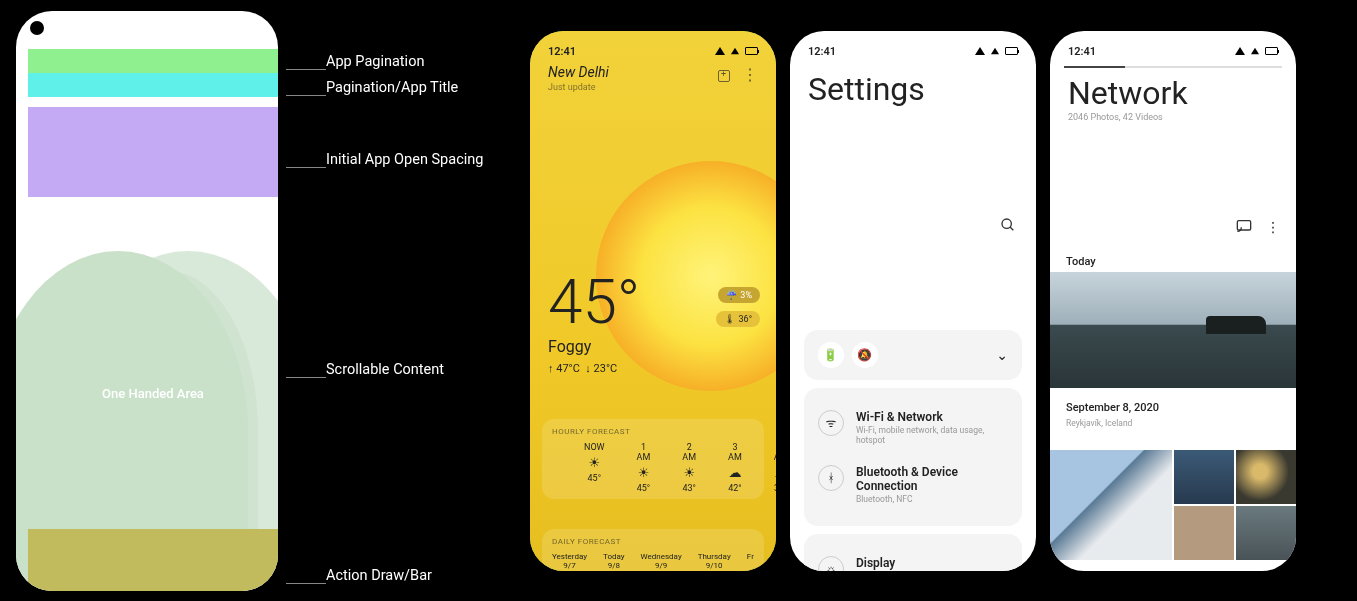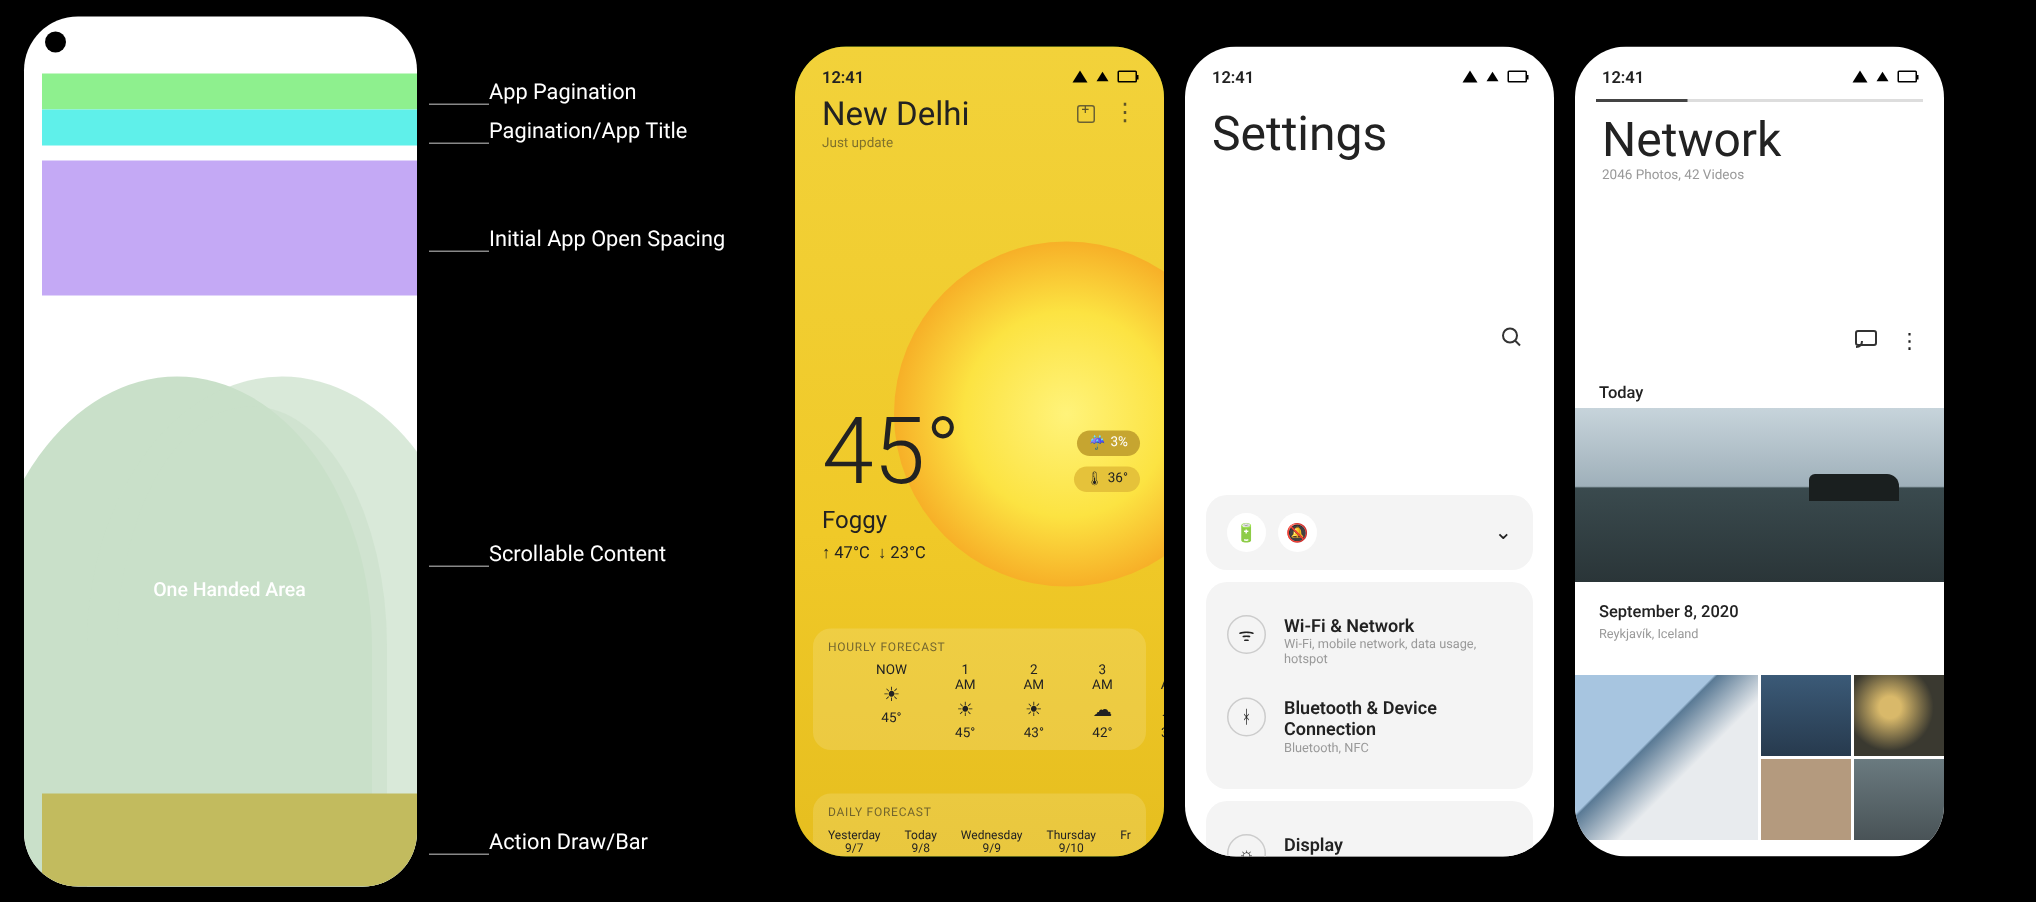--- a/index.html
+++ b/index.html
@@ -17,33 +17,33 @@
 .seg-scroll .blob1 { position:absolute; left:-40px; bottom:-80px; width:260px; height:360px; background:#c9e0c9; border-radius:50% 50% 0 0; }
 .seg-scroll .blob2 { position:absolute; right:-40px; bottom:-80px; width:260px; height:360px; background:#c9e0c9; border-radius:50% 50% 0 0; opacity:.7;}
 .seg-scroll .blob3 { position:absolute; left:20%; bottom:-60px; width:180px; height:320px; background:#c9e0c9; border-radius:50% 50% 0 0; opacity:.6;}
 .seg-scroll .label { position:absolute; top:155px; width:100%; text-align:center; color:#fff; font-size:13px; font-weight:500;}
 .seg-action { bottom:0; height:62px; background:#c2bb5e; }
 
 .labels { color:#fff; font-size:14.5px; position:relative; width:230px; height:580px; }
 .labels .row { position:absolute; left:0; display:flex; align-items:flex-end; gap:0; }
 .labels .tick { width:40px; height:1px; background:#888; }
 
-.phone { width: 246px; height: 540px; background:#4d7c0f; border-radius:34px; overflow:hidden; position:relative; font-size:11px; color:#222; }
+.phone { width: 246px; height: 540px; background:#bef264; border-radius:34px; overflow:hidden; position:relative; font-size:11px; color:#222; }
 .statusbar { display:flex; justify-content:space-between; padding:14px 18px 6px; font-size:11px; font-weight:600; }
 .status-icons { display:flex; gap:3px; align-items:center;}
 .status-icons span { display:inline-block; }
 .tri { width:0;height:0;border-left:5px solid transparent;border-right:5px solid transparent;border-bottom:8px solid #000; margin-right:2px;}
 .tri2 { border-bottom-color:#000; transform:scale(.8);}
 .batt { width:13px;height:8px;border:1px solid #000;border-radius:1px;position:relative;}
 .batt::after{content:"";position:absolute;right:-2px;top:2px;width:1px;height:3px;background:#000;}
 
 .weather { background: linear-gradient(180deg, #f2d23a 0%, #f0c928 60%, #e6be1f 100%); height:100%; position:relative; }
 .weather .glow { position:absolute; right:-50px; top:130px; width:230px; height:230px; border-radius:50%; background: radial-gradient(circle, #fff37a 0%, #fce342 42%, #f59f1f 80%, rgba(245,160,30,0) 82%); }
 .weather .head { padding: 0 18px; display:flex; justify-content:space-between; align-items:flex-start; }
-.weather .city { font-size:22px; font-weight:400; }
+.weather .city { font-size:14px; font-weight:400;font-style:italic; }
 .weather .just { font-size:9px; opacity:.55; margin-top:2px;}
 .weather .hicons { display:flex; gap:12px; padding-top:6px; opacity:.7;}
 .weather .hicons .sq{width:12px;height:12px;border:1.5px solid #333;border-radius:2px;position:relative;}
 .weather .hicons .sq::after{content:"+";position:absolute;top:-2px;left:2px;font-size:9px;}
 .weather .hicons .dots{font-size:16px;line-height:10px;}
 .weather .temp { position:absolute; top:240px; left:18px; }
 .weather .temp .big{font-size:62px; font-weight:300; line-height:1; }
 .weather .temp .cond{font-size:16px; margin-top:4px;}
 .weather .temp .hl{font-size:11px; margin-top:6px;}
 .weather .pill{position:absolute; right:16px; font-size:9px; padding:3px 8px; border-radius:10px; display:flex; align-items:center; gap:3px;}
@@ -122,21 +122,21 @@
         <span>Pagination/App Title</span>
       </div>
     <div class="row" style="top:140px">
         <span class="tick"></span>
         <span>Initial App Open Spacing</span>
       </div>
     <div class="row" style="top:350px">
         <span class="tick"></span>
         <span>Scrollable Content</span>
       </div>
-    <div class="row" style="top:542px">
+    <div class="row" style="top:556px">
         <span class="tick"></span>
         <span>Action Draw/Bar</span>
       </div>
   </div>
 </div>
 
 <div class="phone">
   <div class="weather">
     <div class="statusbar">
       <span>12:41</span>

